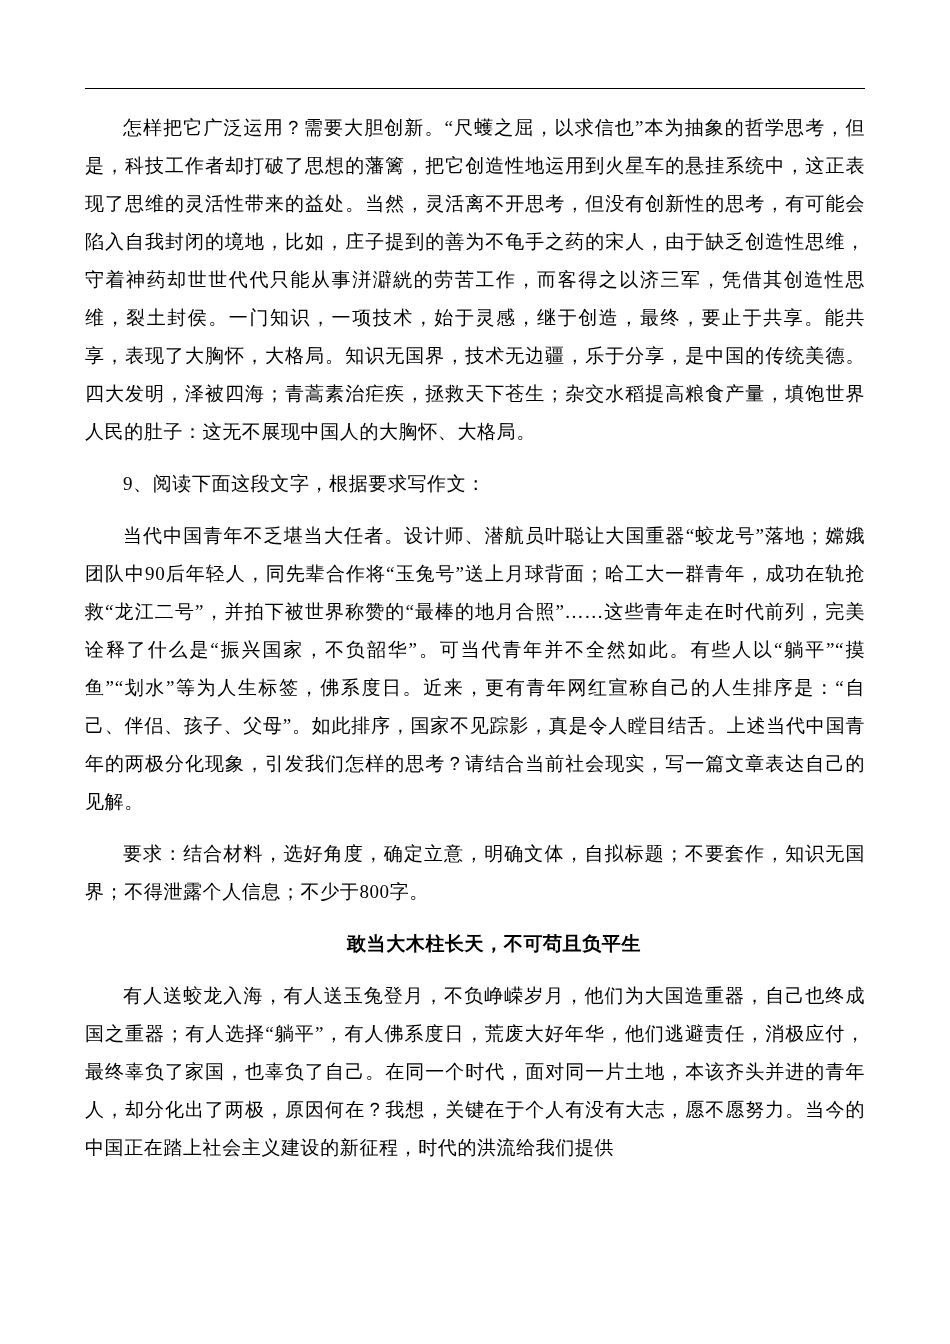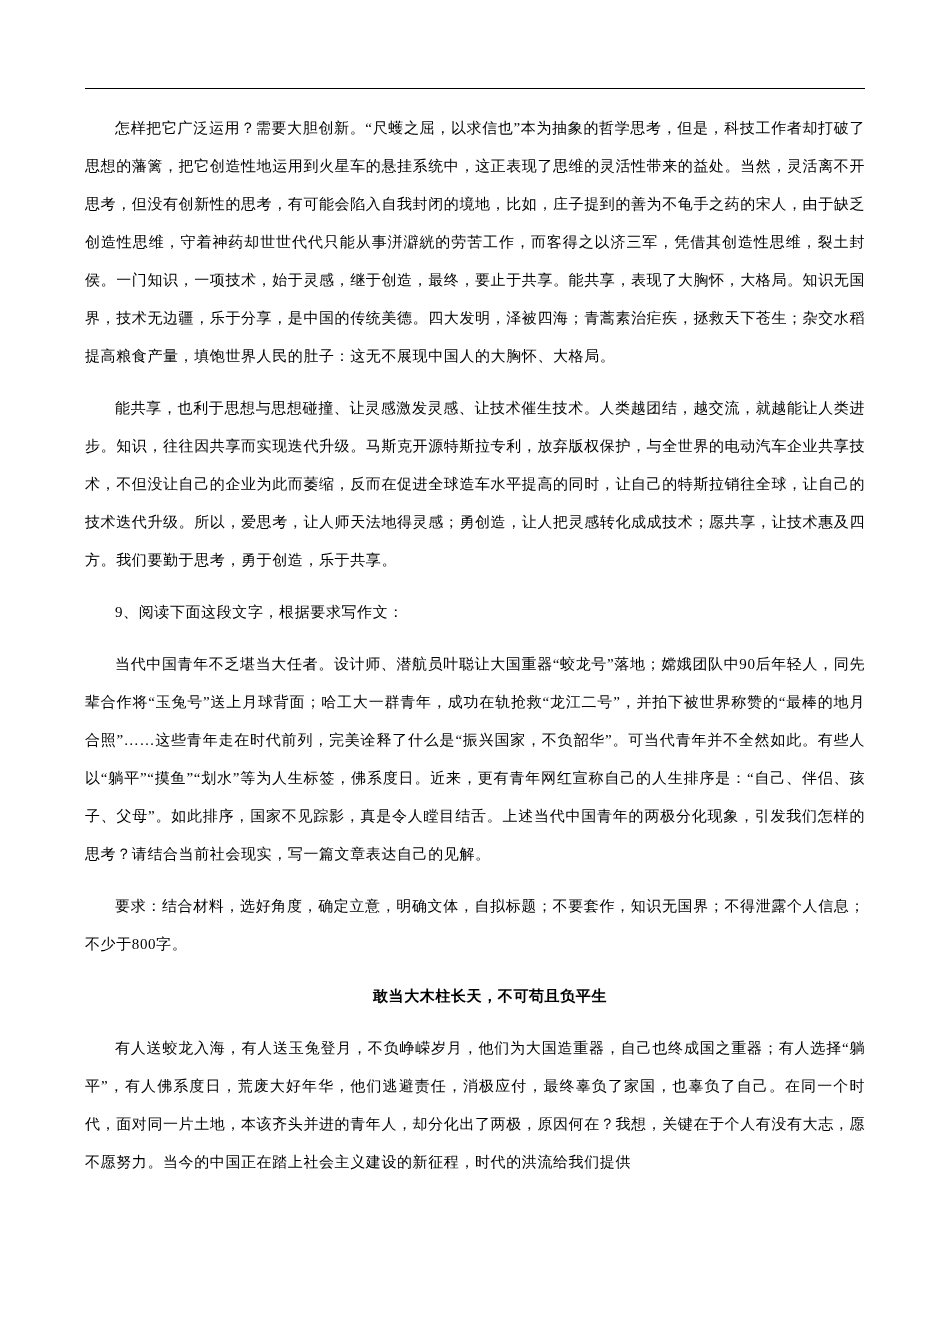--- a/index.html
+++ b/index.html
@@ -26,41 +26,40 @@
     margin: 0 85px;
     position: relative;
     top: 88px;
     height: 0;
   }
   .content {
     margin: 0 85px;
     padding-top: 108px;
   }
   .content p {
-    font-size: 15px;
+    font-size: 19px;
     line-height: 38px;
     text-align: justify;
     text-indent: 2em;
     letter-spacing: 0.6px;
     margin-bottom: 14px;
     word-break: break-all;
   }
   .content p.heading {
     font-weight: bold;
     text-align: center;
     margin-bottom: 14px;
   }
 </style>
 </head>
 <body>
 
 <div class="page">
   <hr class="rule">
   <div class="content">
     <p>怎样把它广泛运用？需要大胆创新。“尺蠖之屈，以求信也”本为抽象的哲学思考，但是，科技工作者却打破了思想的藩篱，把它创造性地运用到火星车的悬挂系统中，这正表现了思维的灵活性带来的益处。当然，灵活离不开思考，但没有创新性的思考，有可能会陷入自我封闭的境地，比如，庄子提到的善为不龟手之药的宋人，由于缺乏创造性思维，守着神药却世世代代只能从事洴澼絖的劳苦工作，而客得之以济三军，凭借其创造性思维，裂土封侯。一门知识，一项技术，始于灵感，继于创造，最终，要止于共享。能共享，表现了大胸怀，大格局。知识无国界，技术无边疆，乐于分享，是中国的传统美德。四大发明，泽被四海；青蒿素治疟疾，拯救天下苍生；杂交水稻提高粮食产量，填饱世界人民的肚子：这无不展现中国人的大胸怀、大格局。</p>
-    <p>能共享，也利于思想与思想碰撞、让灵感激发灵感、让技术催生技术。人类越团结，越交流，就越能让人类进步。知识，往往因共享而实现迭代升级。马斯克开源特斯拉专利，放弃版权保护，与全世界的电动汽车企业共享技术，不但没让自己的企业为此而萎缩，反而在促进全球造车水平提高的同时，让自己的特斯拉销往全球，让自己的技术迭代升级。所以，爱思考，让人师天法地得灵感；勇创造，让人把灵感转化成成技术；愿共享，让技术惠及四方。我们要勤于思考，勇于创造，乐于共享。</p>
     <p>9、阅读下面这段文字，根据要求写作文：</p>
     <p>当代中国青年不乏堪当大任者。设计师、潜航员叶聪让大国重器“蛟龙号”落地；嫦娥团队中90后年轻人，同先辈合作将“玉兔号”送上月球背面；哈工大一群青年，成功在轨抢救“龙江二号”，并拍下被世界称赞的“最棒的地月合照”……这些青年走在时代前列，完美诠释了什么是“振兴国家，不负韶华”。可当代青年并不全然如此。有些人以“躺平”“摸鱼”“划水”等为人生标签，佛系度日。近来，更有青年网红宣称自己的人生排序是：“自己、伴侣、孩子、父母”。如此排序，国家不见踪影，真是令人瞠目结舌。上述当代中国青年的两极分化现象，引发我们怎样的思考？请结合当前社会现实，写一篇文章表达自己的见解。</p>
     <p>要求：结合材料，选好角度，确定立意，明确文体，自拟标题；不要套作，知识无国界；不得泄露个人信息；不少于800字。</p>
     <p class="heading">敢当大木柱长天，不可苟且负平生</p>
     <p>有人送蛟龙入海，有人送玉兔登月，不负峥嵘岁月，他们为大国造重器，自己也终成国之重器；有人选择“躺平”，有人佛系度日，荒废大好年华，他们逃避责任，消极应付，最终辜负了家国，也辜负了自己。在同一个时代，面对同一片土地，本该齐头并进的青年人，却分化出了两极，原因何在？我想，关键在于个人有没有大志，愿不愿努力。当今的中国正在踏上社会主义建设的新征程，时代的洪流给我们提供</p>
   </div>
 </div>
 
 </body></html>

